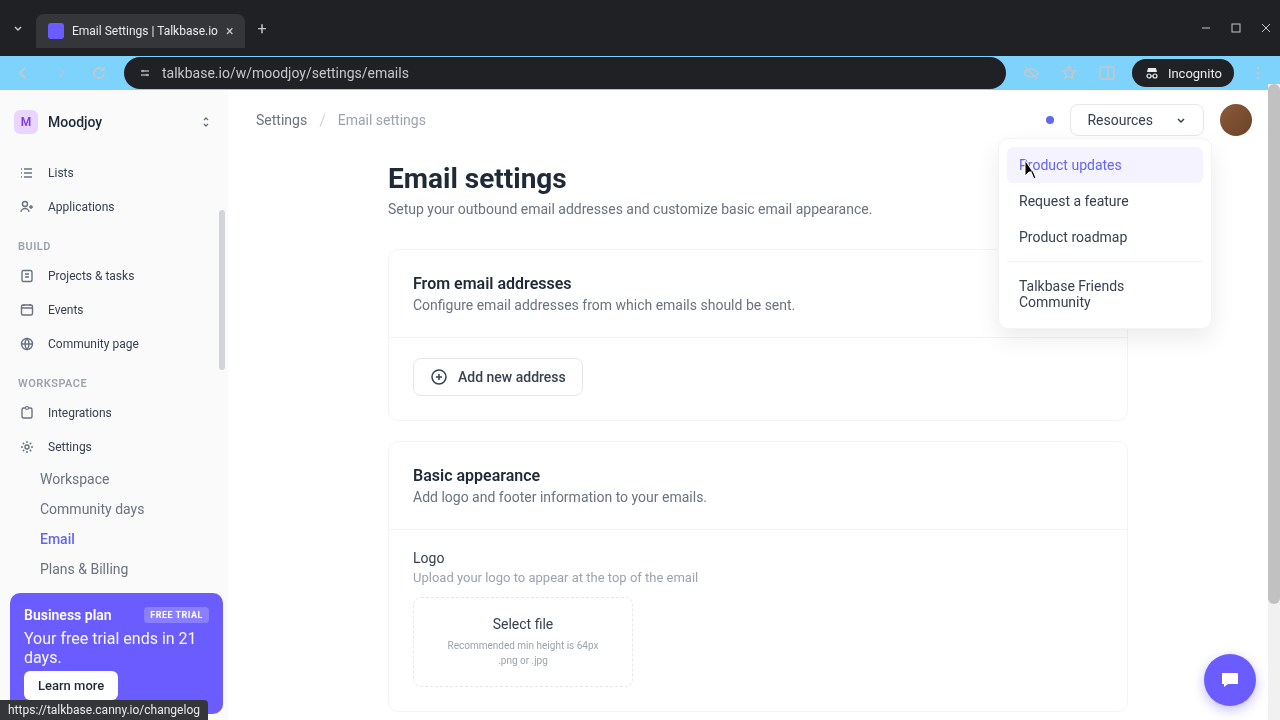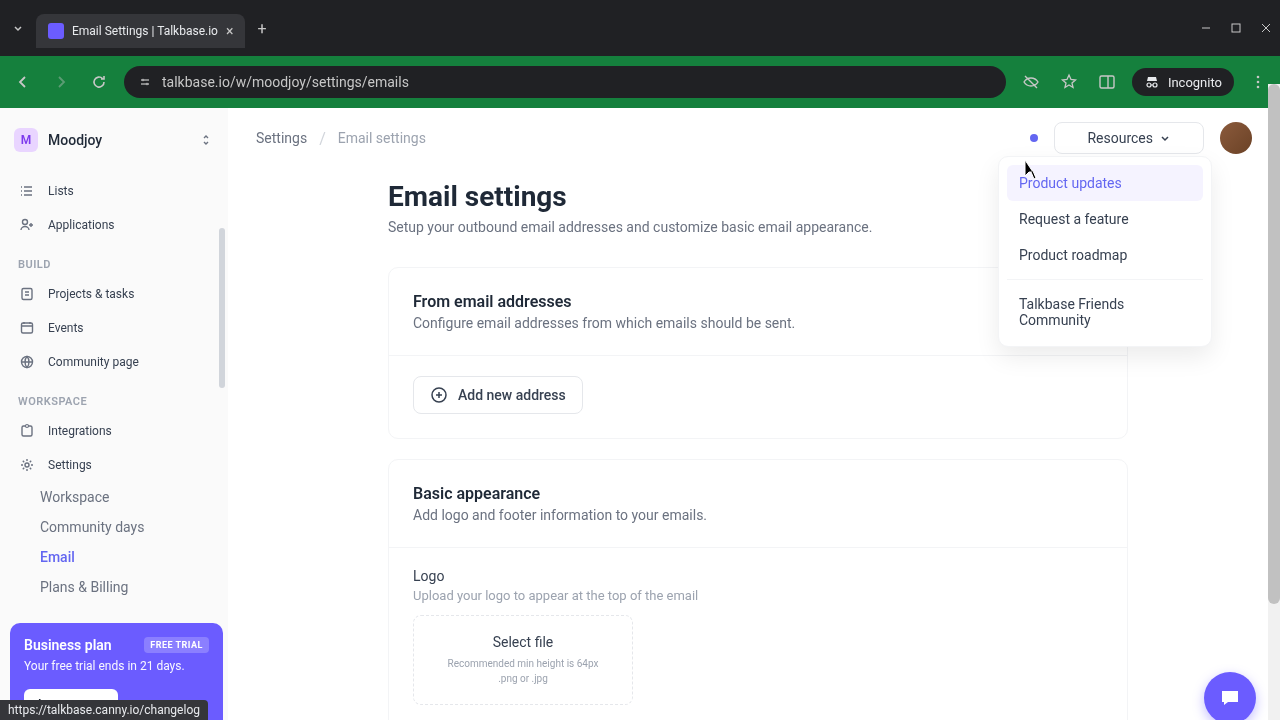--- a/index.html
+++ b/index.html
@@ -8,21 +8,21 @@
 
 .browser-chrome { background: #202124; height: 56px; display: flex; align-items: center; padding: 0 8px; }
 .tab-dropdown { color: #c7c7c7; padding: 4px; }
 .browser-tab { background: #35363a; border-radius: 8px 8px 0 0; height: 34px; display: flex; align-items: center; padding: 0 12px; margin-left: 8px; margin-top: 6px; gap: 8px; min-width: 200px; }
 .tab-favicon { width: 16px; height: 16px; background: #6b5cff; border-radius: 3px; }
 .tab-title { color: #e8eaed; font-size: 12px; flex: 1; }
 .tab-close { color: #c7c7c7; font-size: 14px; cursor: pointer; }
 .new-tab { color: #c7c7c7; margin-left: 12px; font-size: 16px; }
 .window-controls { margin-left: auto; display: flex; gap: 18px; color: #c7c7c7; }
 
-.address-bar-row { background: #15803d; height: 52px; display: flex; align-items: center; padding: 0 10px; gap: 12px; }
+.address-bar-row { background: #7dd3fc; height: 34px; display: flex; align-items: center; padding: 0 10px; gap: 12px; }
 .nav-btn { color: #c7c7c7; padding: 4px; display: flex; }
 .nav-btn.disabled { opacity: 0.4; }
 .address-bar { flex: 1; background: #202124; border-radius: 20px; height: 32px; display: flex; align-items: center; padding: 0 14px; gap: 10px; color: #c7c7c7; font-size: 14px; }
 .address-icon { opacity: 0.8; }
 .toolbar-icon { color: #c7c7c7; padding: 4px; }
 .incognito-badge { background: #202124; border-radius: 16px; padding: 6px 12px; display: flex; align-items: center; gap: 8px; color: #e8eaed; font-size: 13px; }
 
 
 .app { display: flex; height: 636px; background: #fafafa; }
 .sidebar { width: 228px; background: #fafafa; padding: 12px 8px; position: relative; border-right: 1px solid transparent; }
@@ -36,32 +36,32 @@
 .nav-section-label { font-size: 11px; font-weight: 600; color: #9ca3af; letter-spacing: 0.5px; padding: 16px 10px 6px; }
 .sub-nav-item { padding: 7px 10px 7px 32px; color: #6b7280; font-size: 14px; cursor: pointer; border-radius: 6px; }
 .sub-nav-item.active { color: #6366f1; font-weight: 500; }
 
 .sidebar-scrollbar { position: absolute; right: 2px; top: 120px; width: 6px; height: 160px; background: #d1d5db; border-radius: 3px; }
 
 .promo-card { position: absolute; bottom: 12px; left: 10px; right: 4px; background: #6b5cff; border-radius: 10px; padding: 14px; color: #fff; }
 .promo-header { display: flex; align-items: center; justify-content: space-between; margin-bottom: 6px; }
 .promo-title { font-weight: 600; font-size: 14px; }
 .promo-badge { background: #8b7fff; font-size: 9px; font-weight: 700; padding: 3px 6px; border-radius: 4px; letter-spacing: 0.5px; }
-.promo-desc { font-size: 12px; opacity: 0.95; margin-bottom: 16px; }
+.promo-desc { font-size: 16px; opacity: 0.95; margin-bottom: 4px; }
 .promo-btn { background: #fff; color: #1f2937; border: none; padding: 7px 14px; border-radius: 6px; font-size: 13px; font-weight: 500; cursor: pointer; }
 
 
 .main { flex: 1; background: #fff; padding: 0; position: relative; overflow-y: auto; }
 .topbar { display: flex; align-items: center; padding: 14px 28px; gap: 8px; }
 .breadcrumb { font-size: 14px; color: #6b7280; }
 .breadcrumb-current { color: #9ca3af; }
 .breadcrumb-sep { color: #d1d5db; margin: 0 4px; }
 .topbar-right { margin-left: auto; display: flex; align-items: center; gap: 16px; }
 .dot-indicator { width: 8px; height: 8px; background: #6366f1; border-radius: 50%; }
-.resources-btn { display: flex; align-items: center; gap: 6px; padding: 7px 32px; border: 1px solid #e5e7eb; border-radius: 8px; font-size: 14px; color: #374151; cursor: pointer; background: #fff; }
+.resources-btn { display: flex; align-items: center; gap: 22px; padding: 7px 16px; border: 1px solid #e5e7eb; border-radius: 8px; font-size: 14px; color: #374151; cursor: pointer; background: #fff; }
 .avatar { width: 32px; height: 32px; border-radius: 50%; background: linear-gradient(135deg, #8b5a3c, #6b4226); }
 
 .content { padding: 12px 0 40px 160px; max-width: 900px; }
 .page-title { font-size: 28px; font-weight: 700; color: #1f2937; margin-bottom: 6px; }
 .page-subtitle { font-size: 14px; color: #6b7280; margin-bottom: 32px; }
 
 .card { border: 1px solid #f3f4f6; border-radius: 10px; padding: 24px; margin-bottom: 20px; background: #fff; }
 .card-title { font-size: 16px; font-weight: 600; color: #1f2937; margin-bottom: 4px; }
 .card-desc { font-size: 14px; color: #6b7280; margin-bottom: 24px; }
 .card-divider { height: 1px; background: #f3f4f6; margin: 0 -24px 20px; }

